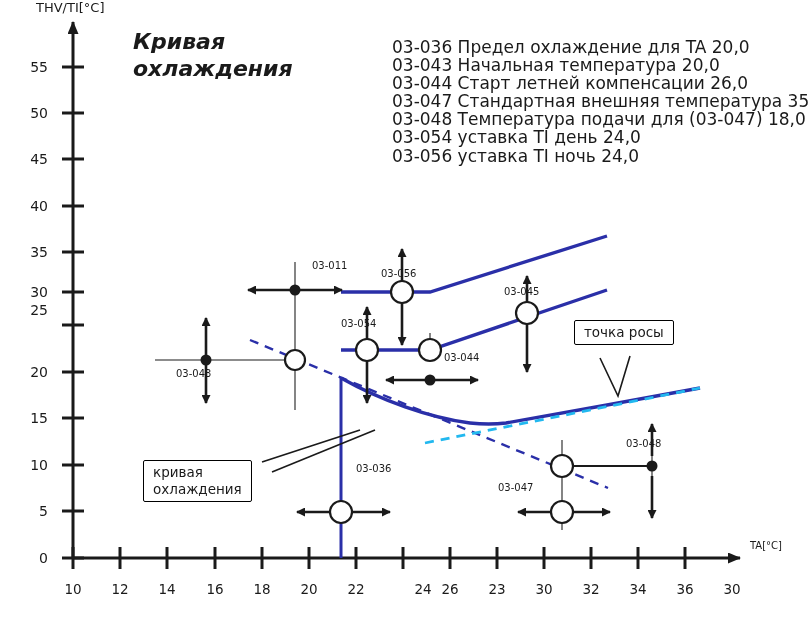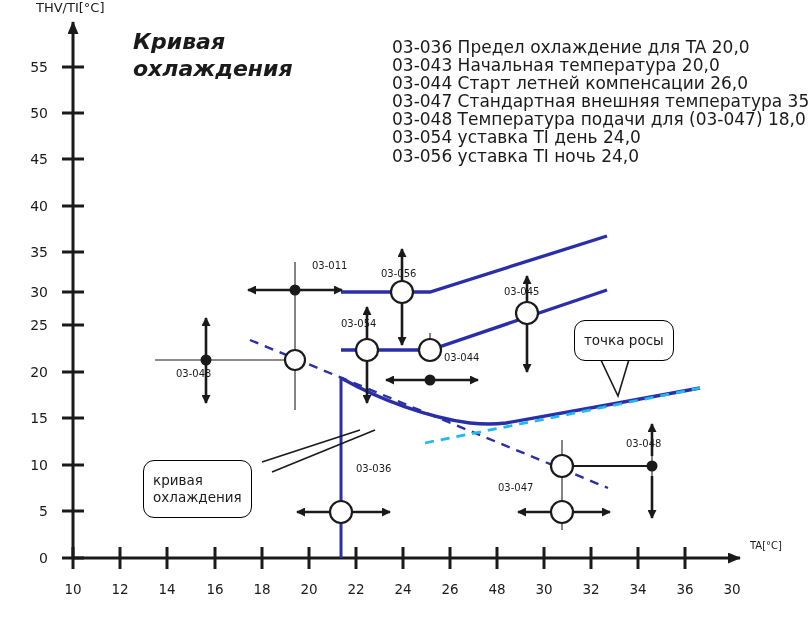--- a/index.html
+++ b/index.html
@@ -14,22 +14,22 @@
   #chart-title{left:133px;top:28px;width:250px;font-size:22px;font-weight:bold;font-style:italic;line-height:27px;}
 
   #legend{left:392px;top:38px;width:410px;font-size:17px;line-height:18.1px;}
   #legend div{white-space:nowrap;}
 
   .ytick-label{font-size:14px;text-align:right;width:30px;}
   .xtick-label{font-size:13.5px;text-align:center;width:30px;}
 
   .marker-label{font-size:10px;white-space:nowrap;}
 
-  .callout{position:absolute;border:1.6px solid #000;border-radius:11px;background:#fff;
-           font-size:13.5px;line-height:17px;padding:11px 9px;white-space:nowrap;}
+  .callout{position:absolute;border:1.6px solid #000;border-radius:2px;background:#fff;
+           font-size:13.5px;line-height:17px;padding:3px 9px;white-space:nowrap;}
   #callout-dew{left:574px;top:320px;}
   #callout-cooling{left:143px;top:460px;}
 
   svg{position:absolute;left:0;top:0;}
 </style>
 </head>
 <body>
 
 <div id="root">
 
@@ -179,37 +179,37 @@
     <div>03-054 уставка TI день  24,0</div>
     <div>03-056 уставка TI ночь  24,0</div>
   </div>
 
   <div class="abs ytick-label" style="left:18px;top:59px">55</div>
   <div class="abs ytick-label" style="left:18px;top:105px">50</div>
   <div class="abs ytick-label" style="left:18px;top:151px">45</div>
   <div class="abs ytick-label" style="left:18px;top:198px">40</div>
   <div class="abs ytick-label" style="left:18px;top:244px">35</div>
   <div class="abs ytick-label" style="left:18px;top:284px">30</div>
-  <div class="abs ytick-label" style="left:18px;top:317px">25</div>
+  <div class="abs ytick-label" style="left:18px;top:302px">25</div>
   <div class="abs ytick-label" style="left:18px;top:364px">20</div>
   <div class="abs ytick-label" style="left:18px;top:410px">15</div>
   <div class="abs ytick-label" style="left:18px;top:457px">10</div>
   <div class="abs ytick-label" style="left:18px;top:503px">5</div>
   <div class="abs ytick-label" style="left:18px;top:550px">0</div>
 
   <div class="abs xtick-label" style="left:58px;top:581px">10</div>
   <div class="abs xtick-label" style="left:105px;top:581px">12</div>
   <div class="abs xtick-label" style="left:152px;top:581px">14</div>
   <div class="abs xtick-label" style="left:200px;top:581px">16</div>
   <div class="abs xtick-label" style="left:247px;top:581px">18</div>
   <div class="abs xtick-label" style="left:294px;top:581px">20</div>
   <div class="abs xtick-label" style="left:341px;top:581px">22</div>
-  <div class="abs xtick-label" style="left:388px;top:581px">24</div>
+  <div class="abs xtick-label" style="left:408px;top:581px">24</div>
   <div class="abs xtick-label" style="left:435px;top:581px">26</div>
-  <div class="abs xtick-label" style="left:482px;top:581px">48</div>
+  <div class="abs xtick-label" style="left:482px;top:581px">23</div>
   <div class="abs xtick-label" style="left:529px;top:581px">30</div>
   <div class="abs xtick-label" style="left:576px;top:581px">32</div>
   <div class="abs xtick-label" style="left:623px;top:581px">34</div>
   <div class="abs xtick-label" style="left:670px;top:581px">36</div>
   <div class="abs xtick-label" style="left:717px;top:581px">30</div>
 
   <div class="abs marker-label" style="left:312px;top:260px">03-011</div>
   <div class="abs marker-label" style="left:176px;top:368px">03-043</div>
   <div class="abs marker-label" style="left:444px;top:352px">03-044</div>
   <div class="abs marker-label" style="left:504px;top:286px">03-045</div>

